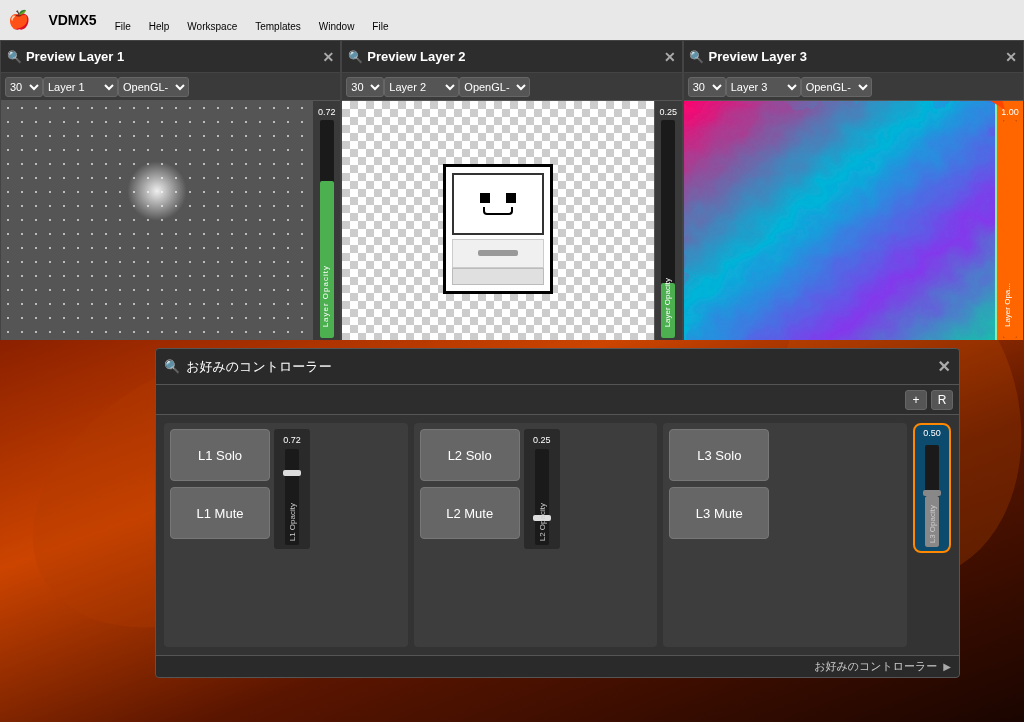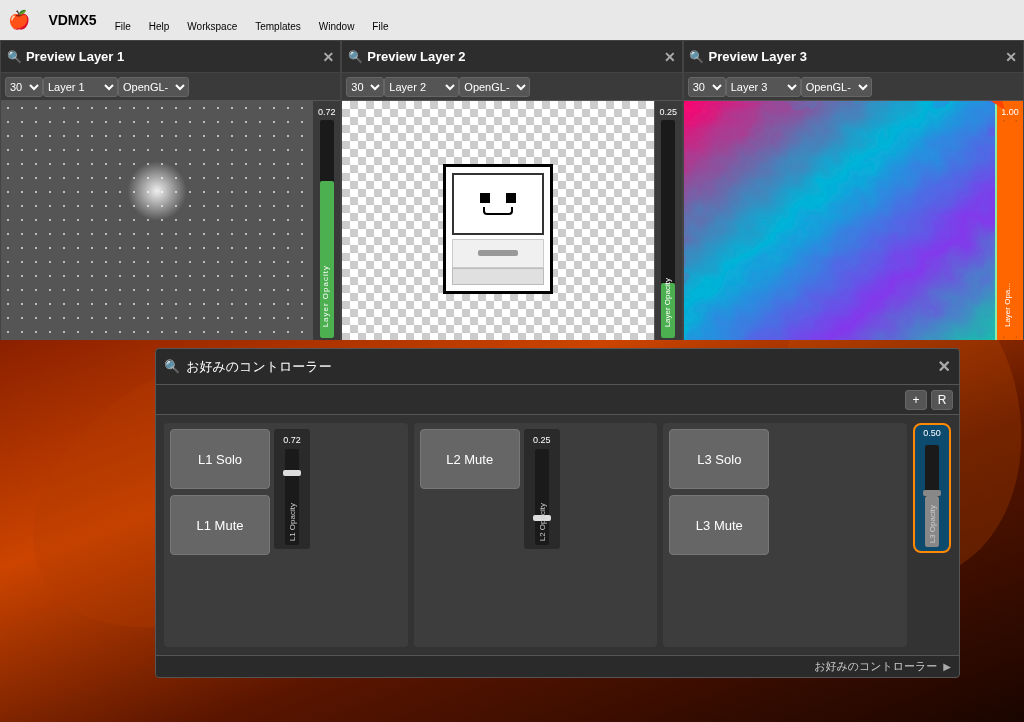--- a/index.html
+++ b/index.html
@@ -323,21 +323,21 @@
     }
 
     .layer-buttons {
       display: flex;
       flex-direction: column;
       gap: 6px;
     }
 
     .layer-btn {
       width: 100px;
-      height: 60px;
+      height: 52px;
       background: #666;
       color: #fff;
       border: 1px solid #777;
       border-radius: 4px;
       font-size: 13px;
       cursor: pointer;
       display: flex;
       align-items: center;
       justify-content: center;
     }
@@ -674,20 +674,21 @@
         <div style="position:absolute;top:20px;bottom:4px;left:50%;transform:translateX(-50%);width:14px;background:#1a1a1a;border-radius:2px;">
 
           <div style="position:absolute;bottom:72%;left:-2px;width:18px;height:6px;background:#ddd;border-radius:2px;"></div>
         </div>
         <span style="position:absolute;bottom:8px;left:50%;transform:translateX(-50%) rotate(180deg);font-size:8px;color:#ccc;writing-mode:vertical-rl;white-space:nowrap;">L1 Opacity</span>
       </div>
     </div>
 
     <div class="layer-group" style="flex:1;">
       <div class="layer-buttons">
+        <button class="layer-btn">L2 Solo</button>
         <button class="layer-btn">L2 Mute</button>
       </div>
 
       <div class="ctrl-slider-container" style="width:36px;height:120px;position:relative;">
         <span class="ctrl-slider-value" style="position:absolute;top:3px;left:0;width:100%;font-size:9px;color:#fff;text-align:center;z-index:2;">0.25</span>
         <div style="position:absolute;top:20px;bottom:4px;left:50%;transform:translateX(-50%);width:14px;background:#1a1a1a;border-radius:2px;">
 
           <div style="position:absolute;bottom:25%;left:-2px;width:18px;height:6px;background:#ddd;border-radius:2px;"></div>
         </div>
         <span style="position:absolute;bottom:8px;left:50%;transform:translateX(-50%) rotate(180deg);font-size:8px;color:#ccc;writing-mode:vertical-rl;white-space:nowrap;">L2 Opacity</span>

